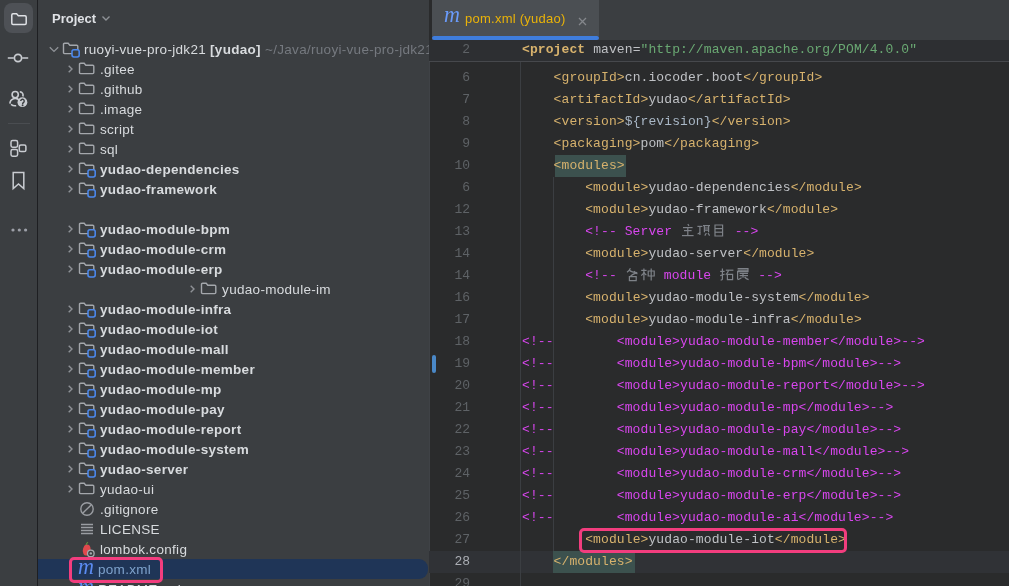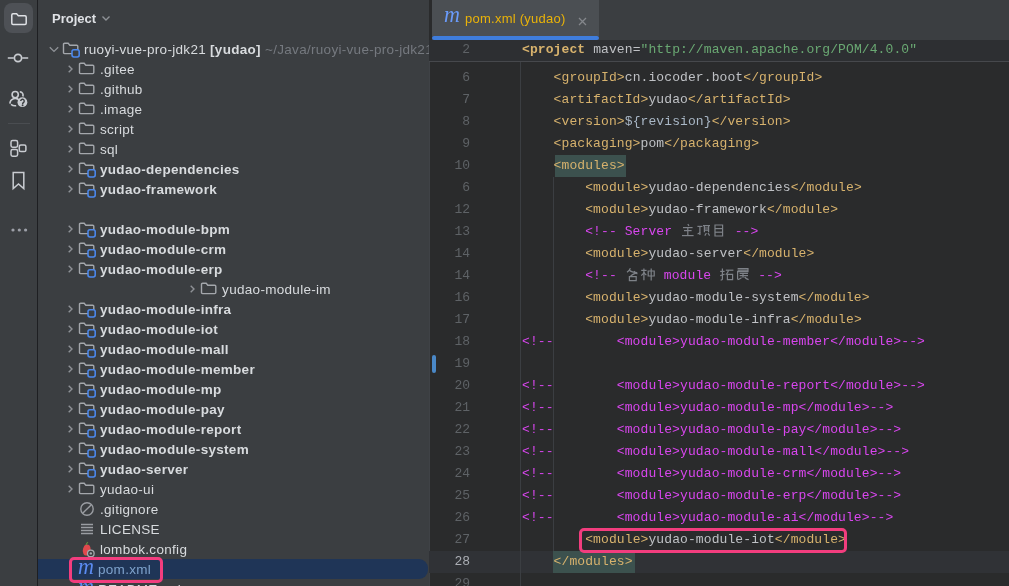--- a/index.html
+++ b/index.html
@@ -391,20 +391,21 @@
           <path d="M2.6 12.8 q2.6-1 4-2.2" fill="none" stroke="#7e8288" stroke-width="1.2"></path>
           <path d="M9.6 10 q1.6 1.8 4 2.6" fill="none" stroke="#7e8288" stroke-width="1.2"></path>
         </svg> --&gt;</span></div>
 <div class="ln" style="top:287px;">16</div>
 <div class="cl" style="left:522.0px;top:287px;"><span class="w">        </span><span class="t">&lt;module&gt;</span><span class="w">yudao-module-system</span><span class="t">&lt;/module&gt;</span></div>
 <div class="ln" style="top:309px;">17</div>
 <div class="cl" style="left:522.0px;top:309px;"><span class="w">        </span><span class="t">&lt;module&gt;</span><span class="w">yudao-module-infra</span><span class="t">&lt;/module&gt;</span></div>
 <div class="ln" style="top:331px;">18</div>
 <div class="cl" style="left:522.0px;top:331px;"><span class="c">&lt;!--        &lt;module&gt;yudao-module-member&lt;/module&gt;--&gt;</span></div>
 <div class="ln" style="top:353px;">19</div>
+<div class="cl" style="left:522.0px;top:353px;"><span class="c">&lt;!--        &lt;module&gt;yudao-module-bpm&lt;/module&gt;--&gt;</span></div>
 <div class="ln" style="top:375px;">20</div>
 <div class="cl" style="left:522.0px;top:375px;"><span class="c">&lt;!--        &lt;module&gt;yudao-module-report&lt;/module&gt;--&gt;</span></div>
 <div class="ln" style="top:397px;">21</div>
 <div class="cl" style="left:522.0px;top:397px;"><span class="c">&lt;!--        &lt;module&gt;yudao-module-mp&lt;/module&gt;--&gt;</span></div>
 <div class="ln" style="top:419px;">22</div>
 <div class="cl" style="left:522.0px;top:419px;"><span class="c">&lt;!--        &lt;module&gt;yudao-module-pay&lt;/module&gt;--&gt;</span></div>
 <div class="ln" style="top:441px;">23</div>
 <div class="cl" style="left:522.0px;top:441px;"><span class="c">&lt;!--        &lt;module&gt;yudao-module-mall&lt;/module&gt;--&gt;</span></div>
 <div class="ln" style="top:463px;">24</div>
 <div class="cl" style="left:522.0px;top:463px;"><span class="c">&lt;!--        &lt;module&gt;yudao-module-crm&lt;/module&gt;--&gt;</span></div>

